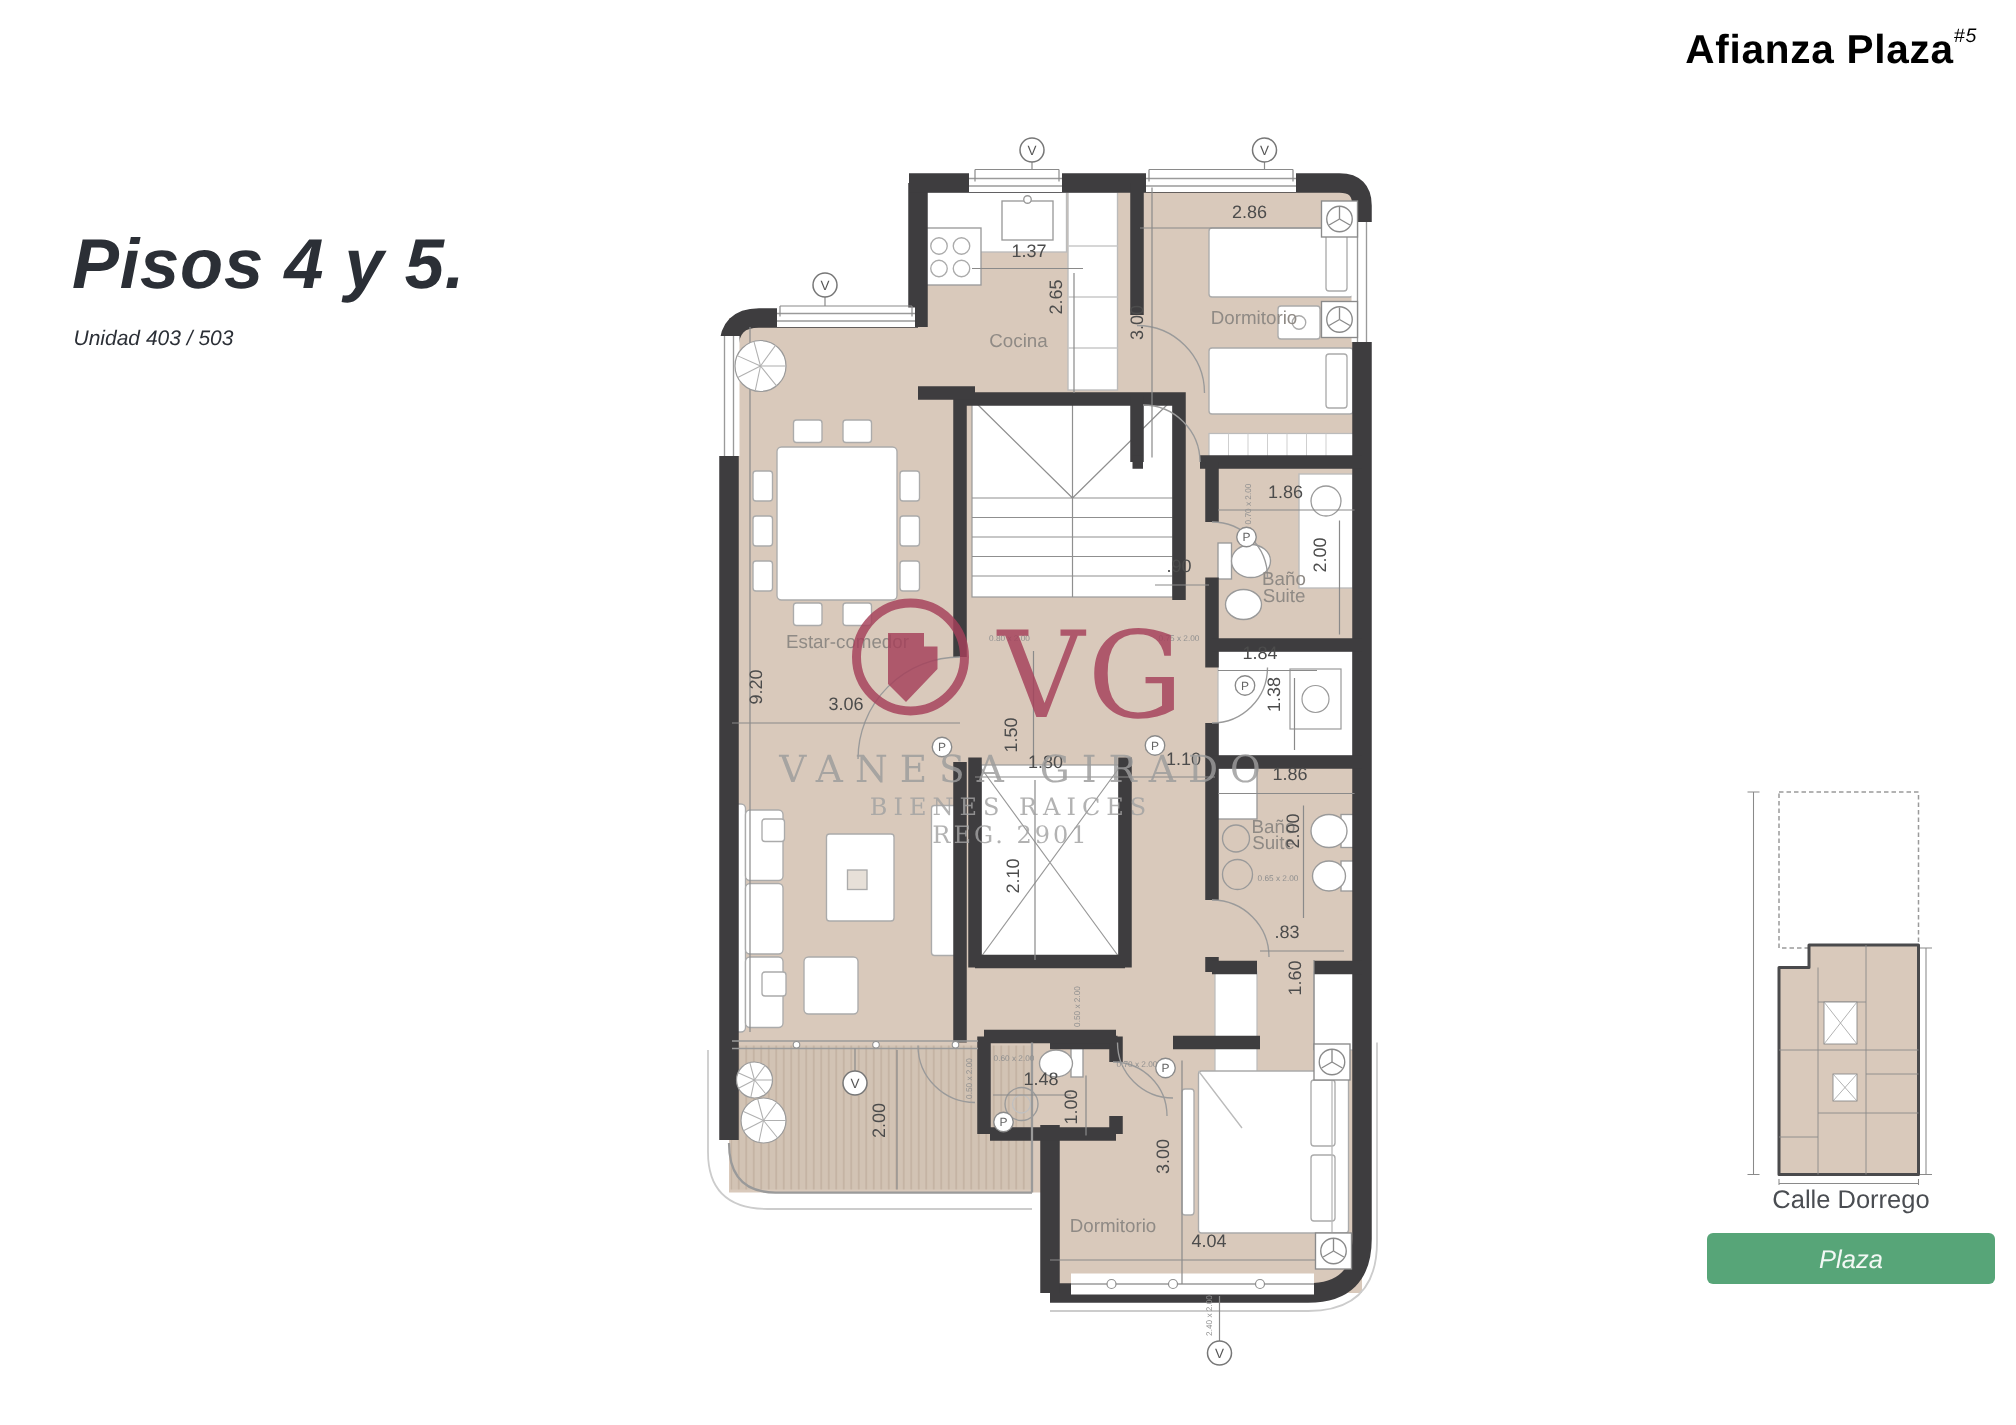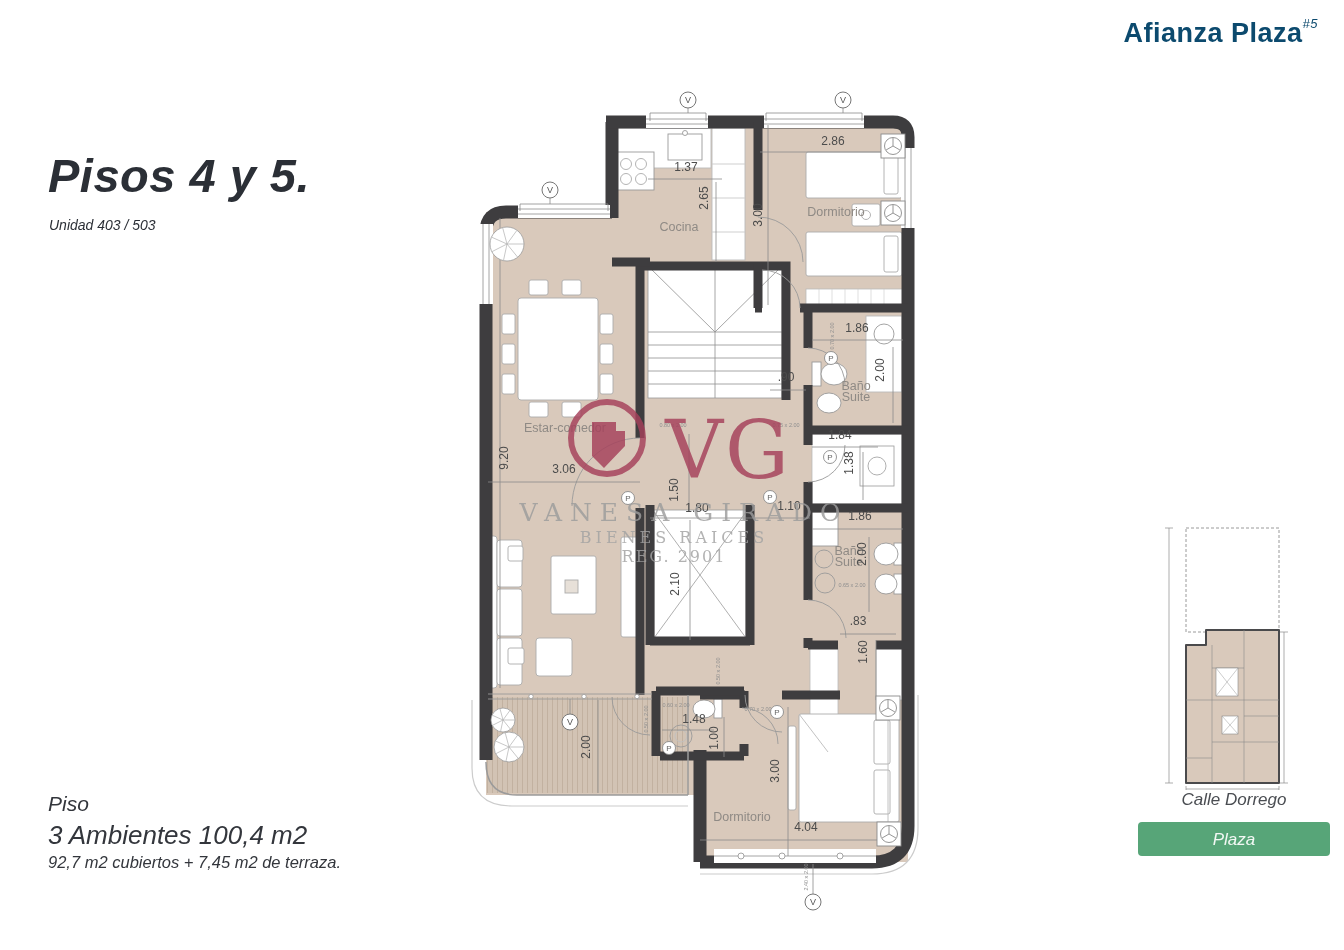--- a/index.html
+++ b/index.html
@@ -1,33 +1,33 @@
 <!DOCTYPE html>
 <html style="--wall: #3e3d3f; --floor: #d9c9bb; --terrace: #d2c3b4; --maroon: #a5405a; --green: #57a578; --brand_gray: #b9bdc3; --ink: #2b2f36;"><head>
 <meta charset="utf-8">
 <style>
   html,body{margin:0;padding:0;background:#fff;}
   .page{position:relative;width:1344px;height:950px;background:#ffffff;overflow:hidden;
         font-family:"Liberation Sans",sans-serif;}
   
-  .brand{position:absolute;top:18px;right:26px;color:#0c4a6e;font-size:27px;font-weight:bold;
+  .brand{position:absolute;top:18px;right:26px;color:#000000;font-size:27px;font-weight:bold;
          letter-spacing:.5px;text-align:right;}
   .brand sup{font-size:13px;font-style:italic;font-weight:normal;position:relative;top:-4px;}
   
   .title-block{position:absolute;left:48px;top:148px;color:#2b2f36;}
   .title-block h1{margin:0;font-size:47px;font-style:italic;font-weight:bold;letter-spacing:.5px;}
   .title-block h2{margin:14px 0 0 1px;font-size:14px;font-style:italic;font-weight:normal;}
   
   .summary{position:absolute;left:48px;top:792px;color:#33363c;font-style:italic;}
   .summary .l1{font-size:21px;margin:0;}
   .summary .l2{font-size:26px;margin:4px 0 2px 0;}
   .summary .l3{font-size:16.5px;margin:2px 0 0 0;}
   
   .street{position:absolute;left:1138px;top:790px;width:192px;text-align:center;
-          font-size:17px;font-style:italic;color:#4a4d52;}
+          font-size:17px;color:#4a4d52;}
   .plaza-btn{position:absolute;left:1138px;top:822px;width:192px;height:34px;
              background:var(--green,#57a578);border:none;border-radius:4px;color:#f2f8f4;
              font-size:17px;font-style:italic;text-align:center;line-height:34px;cursor:pointer;
              font-family:"Liberation Sans",sans-serif;}
   
   svg text{font-family:"Liberation Sans",sans-serif;text-anchor:middle;}
   .dim{font-size:12px;fill:#4c4c4c;}
   .room{font-size:12.5px;fill:#8f8a85;}
   .doorlbl{font-size:5.5px;fill:#8f8f8f;}
   .mkv{font-size:9px;fill:#555;}
@@ -42,25 +42,20 @@
 
 <div class="page">
 
   <div class="brand"><span>Afianza Plaza</span><sup>#5</sup></div>
 
   <div class="title-block">
     <h1>Pisos 4 y 5.</h1>
     <h2>Unidad 403 / 503</h2>
   </div>
 
-  <div class="summary">
-    <p class="l1">Piso</p>
-    <p class="l2">3 Ambientes 100,4 m2</p>
-    <p class="l3">92,7 m2 cubiertos + 7,45 m2 de terraza.</p>
-  </div>
 
   <svg id="plan-svg" width="1344" height="950" viewBox="0 0 1344 950" style="position:absolute;left:0;top:0;">
     <defs>
       <pattern id="tstripe" width="5" height="8" patternUnits="userSpaceOnUse">
         <rect width="5" height="8" fill="#d2c3b4"></rect>
         <line x1="2.5" y1="0" x2="2.5" y2="8" stroke="#c2b1a0" stroke-width="1"></line>
       </pattern>
     </defs>
 
     <g>

